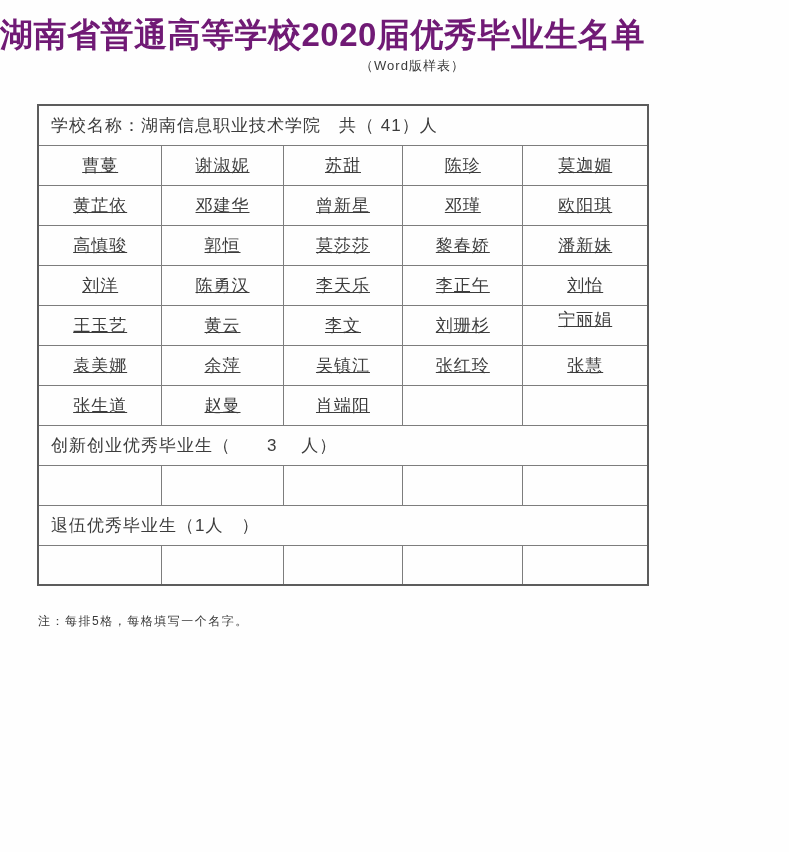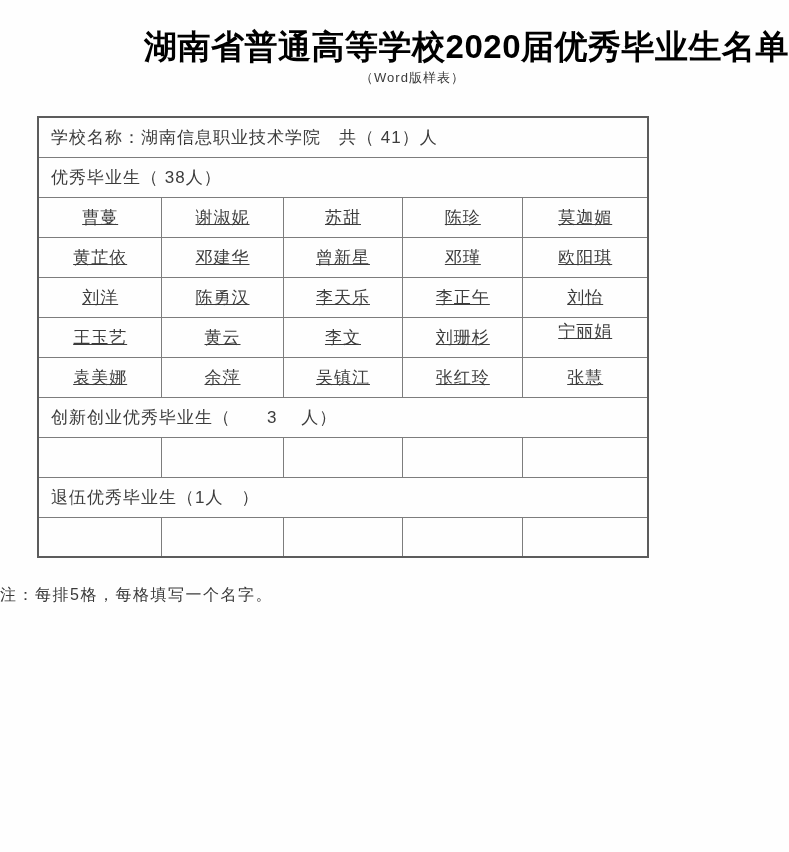--- a/index.html
+++ b/index.html
@@ -15,25 +15,25 @@
     overflow: hidden;
   }
   .page {
     width: 789px;
     height: 852px;
     background: #fefefe;
     box-sizing: border-box;
   }
   .doc-title {
     margin: 0;
-    padding-top: 26px;
-    text-align: right;
+    padding-top: 14px;
+    text-align: left;
     font-size: 33px;
     font-weight: bold;
-    color: #000000;
+    color: #701a75;
     letter-spacing: 0.5px;
     line-height: 1.25;
   }
   .doc-subtitle {
     text-align: center;
     font-size: 13px;
     color: #3a3a3a;
     margin-top: 2px;
     letter-spacing: 1px;
     margin-left: 36px;
@@ -64,22 +64,23 @@
     text-align: center;
     vertical-align: middle;
     letter-spacing: 1px;
     text-decoration: underline;
   }
   td.top-align {
     vertical-align: top;
     padding-top: 2px;
   }
   .footnote {
+    margin-left: 38px;
     margin-top: 27px;
-    font-size: 16px;
+    font-size: 12px;
     color: #3a3a3a;
     letter-spacing: 1.5px;
   }
 </style>
 </head>
 <body>
 
 <div class="page">
 
   <h1 class="doc-title">湖南省普通高等学校2020届优秀毕业生名单</h1>
@@ -91,38 +92,42 @@
       <col style="width:20.3%">
         <col style="width:19.9%">
         <col style="width:19.6%">
         <col style="width:19.7%">
         <col style="width:20.5%">
     </colgroup>
     <tbody>
       <tr>
         <td colspan="5" class="full-row">学校名称：湖南信息职业技术学院　共（  41）人</td>
       </tr>
-      <tr>
-        <td colspan="5" class="full-row">优秀毕业生（ 38人）</td>
-      </tr>
     </tbody>
     <tbody>
         <tr>
           <td class="name-cell">曹蔓</td>
           <td class="name-cell">谢淑妮</td>
           <td class="name-cell">苏甜</td>
           <td class="name-cell">陈珍</td>
           <td class="name-cell">莫迦媚</td>
         </tr>
         <tr>
           <td class="name-cell">黄芷依</td>
           <td class="name-cell">邓建华</td>
           <td class="name-cell">曾新星</td>
           <td class="name-cell">邓瑾</td>
           <td class="name-cell">欧阳琪</td>
+        </tr>
+        <tr>
+          <td class="name-cell">高慎骏</td>
+          <td class="name-cell">郭恒</td>
+          <td class="name-cell">莫莎莎</td>
+          <td class="name-cell">黎春娇</td>
+          <td class="name-cell">潘新妹</td>
         </tr>
         <tr>
           <td class="name-cell">刘洋</td>
           <td class="name-cell">陈勇汉</td>
           <td class="name-cell">李天乐</td>
           <td class="name-cell">李正午</td>
           <td class="name-cell">刘怡</td>
         </tr>
         <tr>
           <td class="name-cell">王玉艺</td>
@@ -130,20 +135,27 @@
           <td class="name-cell">李文</td>
           <td class="name-cell">刘珊杉</td>
           <td class="name-cell top-align">宁丽娟</td>
         </tr>
         <tr>
           <td class="name-cell">袁美娜</td>
           <td class="name-cell">余萍</td>
           <td class="name-cell">吴镇江</td>
           <td class="name-cell">张红玲</td>
           <td class="name-cell">张慧</td>
+        </tr>
+        <tr>
+          <td class="name-cell">张生道</td>
+          <td class="name-cell">赵曼</td>
+          <td class="name-cell">肖端阳</td>
+          <td class="empty-cell"></td>
+          <td class="empty-cell"></td>
         </tr>
       </tbody>
     <tbody>
       <tr>
         <td colspan="5" class="full-row">创新创业优秀毕业生（　　3　 人）</td>
       </tr>
     </tbody>
     <tbody>
         <tr>
           <td class="empty-cell"></td>

